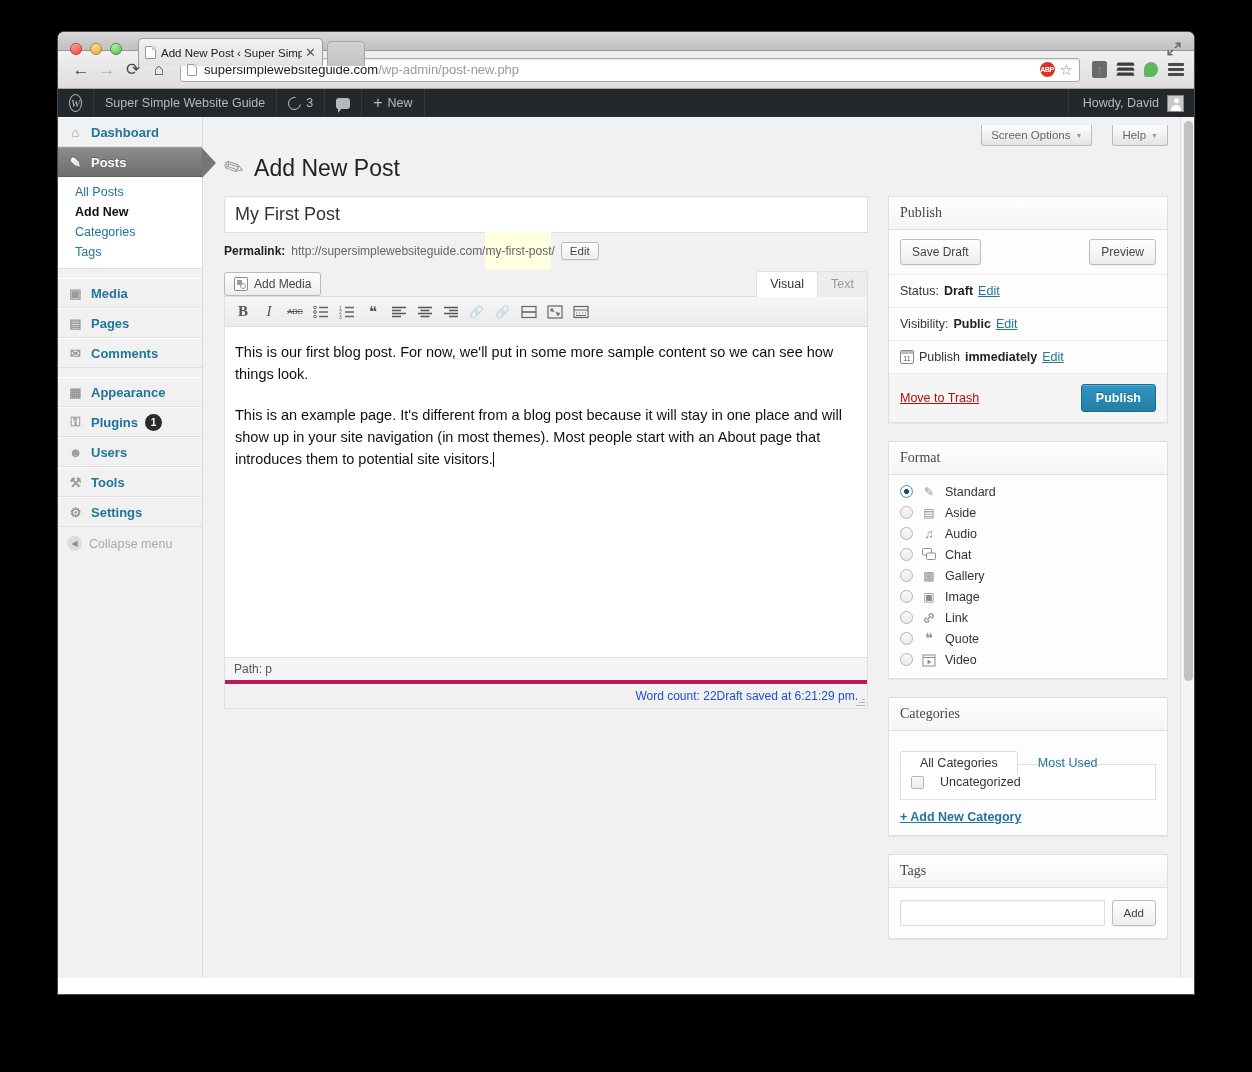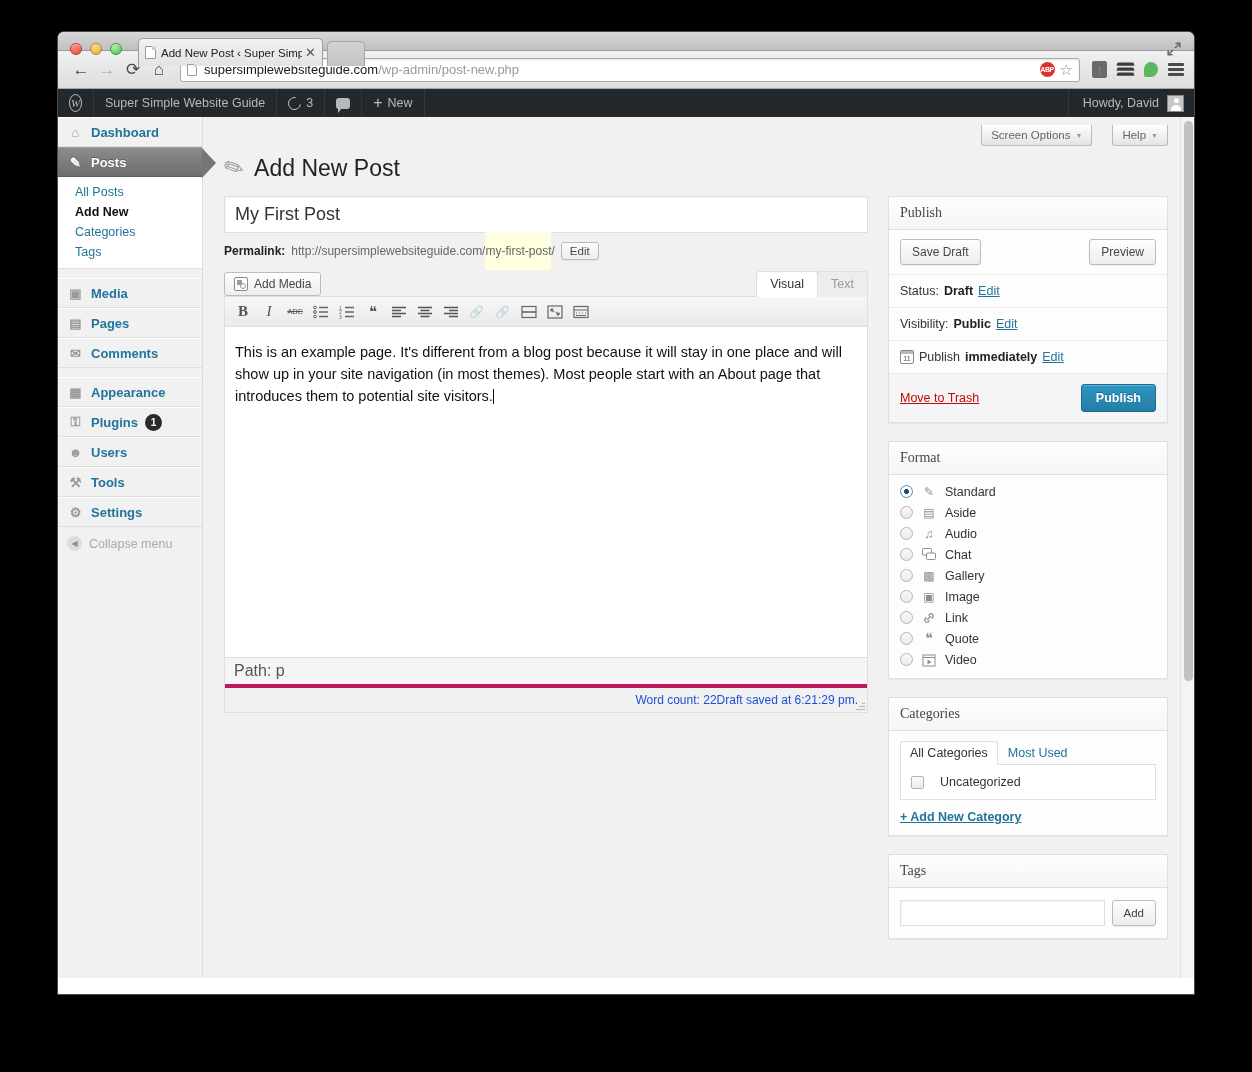--- a/index.html
+++ b/index.html
@@ -221,21 +221,21 @@
   .mce-toolbar {
     height: 30px; background: linear-gradient(to bottom, #f6f6f6, #ebebeb);
     border-bottom: 1px solid #dfdfdf;
     display: flex; align-items: center; gap: 2px; padding: 0 6px;
   }
   .tb { width: 24px; height: 22px; display: flex; align-items: center; justify-content: center; color: #555; font-size: 13px; }
   .tb.off { opacity: .32; }
   .mce-body { height: 330px; padding: 14px 10px 10px 10px; position: relative; }
   .mce-body p { font-size: 14.5px; line-height: 1.52; color: #111; margin-bottom: 19px; font-family: "Liberation Sans", sans-serif; }
   .caret-bar { display: inline-block; width: 1px; height: 15px; background: #111; vertical-align: -3px; }
-  .mce-path { border-top: 1px solid #dfdfdf; background: #f5f5f5; padding: 4px 9px; font-size: 16px; color: #555; }
+  .mce-path { border-top: 1px solid #dfdfdf; background: #f5f5f5; padding: 4px 9px; font-size: 12px; color: #555; }
   .mce-status { border-top: 4px solid #be185d; background: #f1f1f1; padding: 5px 9px; font-size: 12px; color: #1d4ed8; display: flex; justify-content: flex-end; position: relative; }
   .resize-grip { position: absolute; right: 2px; bottom: 2px; width: 9px; height: 9px; }
   .resize-grip i { position: absolute; right: 0; height: 1px; background: #b5b5b5; transform-origin: right; }
 
   
   .metabox { background: #fdfdfd; border: 1px solid #dfdfdf; margin-bottom: 18px; box-shadow: 0 1px 1px rgba(0,0,0,.04); }
   .mb-head {
     padding: 8px 11px; font-size: 14px; color: #464646;
     font-family: "Liberation Serif", serif;
     border-bottom: 1px solid #dfdfdf;
@@ -258,21 +258,21 @@
     box-shadow: inset 0 1px 0 rgba(255,255,255,.25);
   }
 
   .fmt-row { display: flex; align-items: center; gap: 8px; padding: 3px 11px; font-size: 12.5px; color: #333; }
   .radio { width: 13px; height: 13px; border-radius: 50%; border: 1px solid #b4b4b4; background: linear-gradient(to bottom, #fafafa, #e9e9e9); flex: none; }
   .radio.on { border-color: #5a91b8; background: radial-gradient(circle, #1c4a73 0 2.2px, #fff 2.6px 5px, #cfe0ef 5.4px); }
   .fmt-ico { width: 16px; height: 15px; flex: none; display: flex; align-items: center; justify-content: center; font-size: 12px; color: #8e8e8e; }
   .fmt-list { padding: 6px 0 8px 0; }
 
   .cat-tabs { display: flex; padding: 9px 11px 0 11px; font-size: 12.5px; }
-  .cat-tab { padding: 4px 9px; border: 1px solid transparent; border-radius: 3px 3px 0 0; color: #21759b; position: relative; top: 1px; }
+  .cat-tab { padding: 4px 19px; border: 1px solid transparent; border-radius: 3px 3px 0 0; color: #21759b; position: relative; top: 11px; }
   .cat-tab.active { background: #fff; border-color: #dfdfdf; border-bottom-color: #fff; color: #333; z-index: 2; }
   .cat-panel { margin: 0 11px; border: 1px solid #dfdfdf; background: #fff; padding: 10px 10px; font-size: 12.5px; color: #333; }
   .cat-item { display: flex; align-items: center; gap: 16px; }
   .cbx { width: 13px; height: 13px; border: 1px solid #b4b4b4; border-radius: 2px; background: linear-gradient(to bottom, #fafafa, #ececec); flex: none; }
   .cat-add { padding: 10px 11px 11px 11px; font-size: 12.5px; }
   .cat-add a { color: #21759b; font-weight: bold; text-decoration: underline; }
 
   .tags-body { padding: 12px 11px; display: flex; gap: 7px; }
   .tag-input { flex: 1; height: 26px; border: 1px solid #dfdfdf; background: #fff; box-shadow: inset 1px 1px 1px rgba(0,0,0,.04); padding: 0 6px; font-size: 12.5px; }
 
@@ -513,20 +513,21 @@
               </span>
               <span class="tb">
                 <svg viewBox="0 0 16 14" width="16" height="14">
                     <rect x="1" y="1.5" width="14" height="11" fill="none" stroke="#666" stroke-width="1.2"></rect>
                     <path d="M1 5h14M3 8h1M6 8h1M9 8h1M12 8h1M3 10.5h10" stroke="#666" stroke-width="1.1"></path>
                   </svg>
               </span>
             </div>
 
             <div class="mce-body">
+              <p>This is our first blog post. For now, we'll put in some more sample content so we can see how things look.</p>
               <p><span>This is an example page. It's different from a blog post because it will stay in one place and will show up in your site navigation (in most themes). Most people start with an About page that introduces them to potential site visitors.</span><span class="caret-bar"></span></p>
             </div>
 
             <div class="mce-path">Path: p</div>
 
             <div class="mce-status">
               <span>Word count: 22</span>
               <span>Draft saved at 6:21:29 pm.</span>
               <span class="resize-grip">
                 <i style="top:8px;width:9px"></i>

